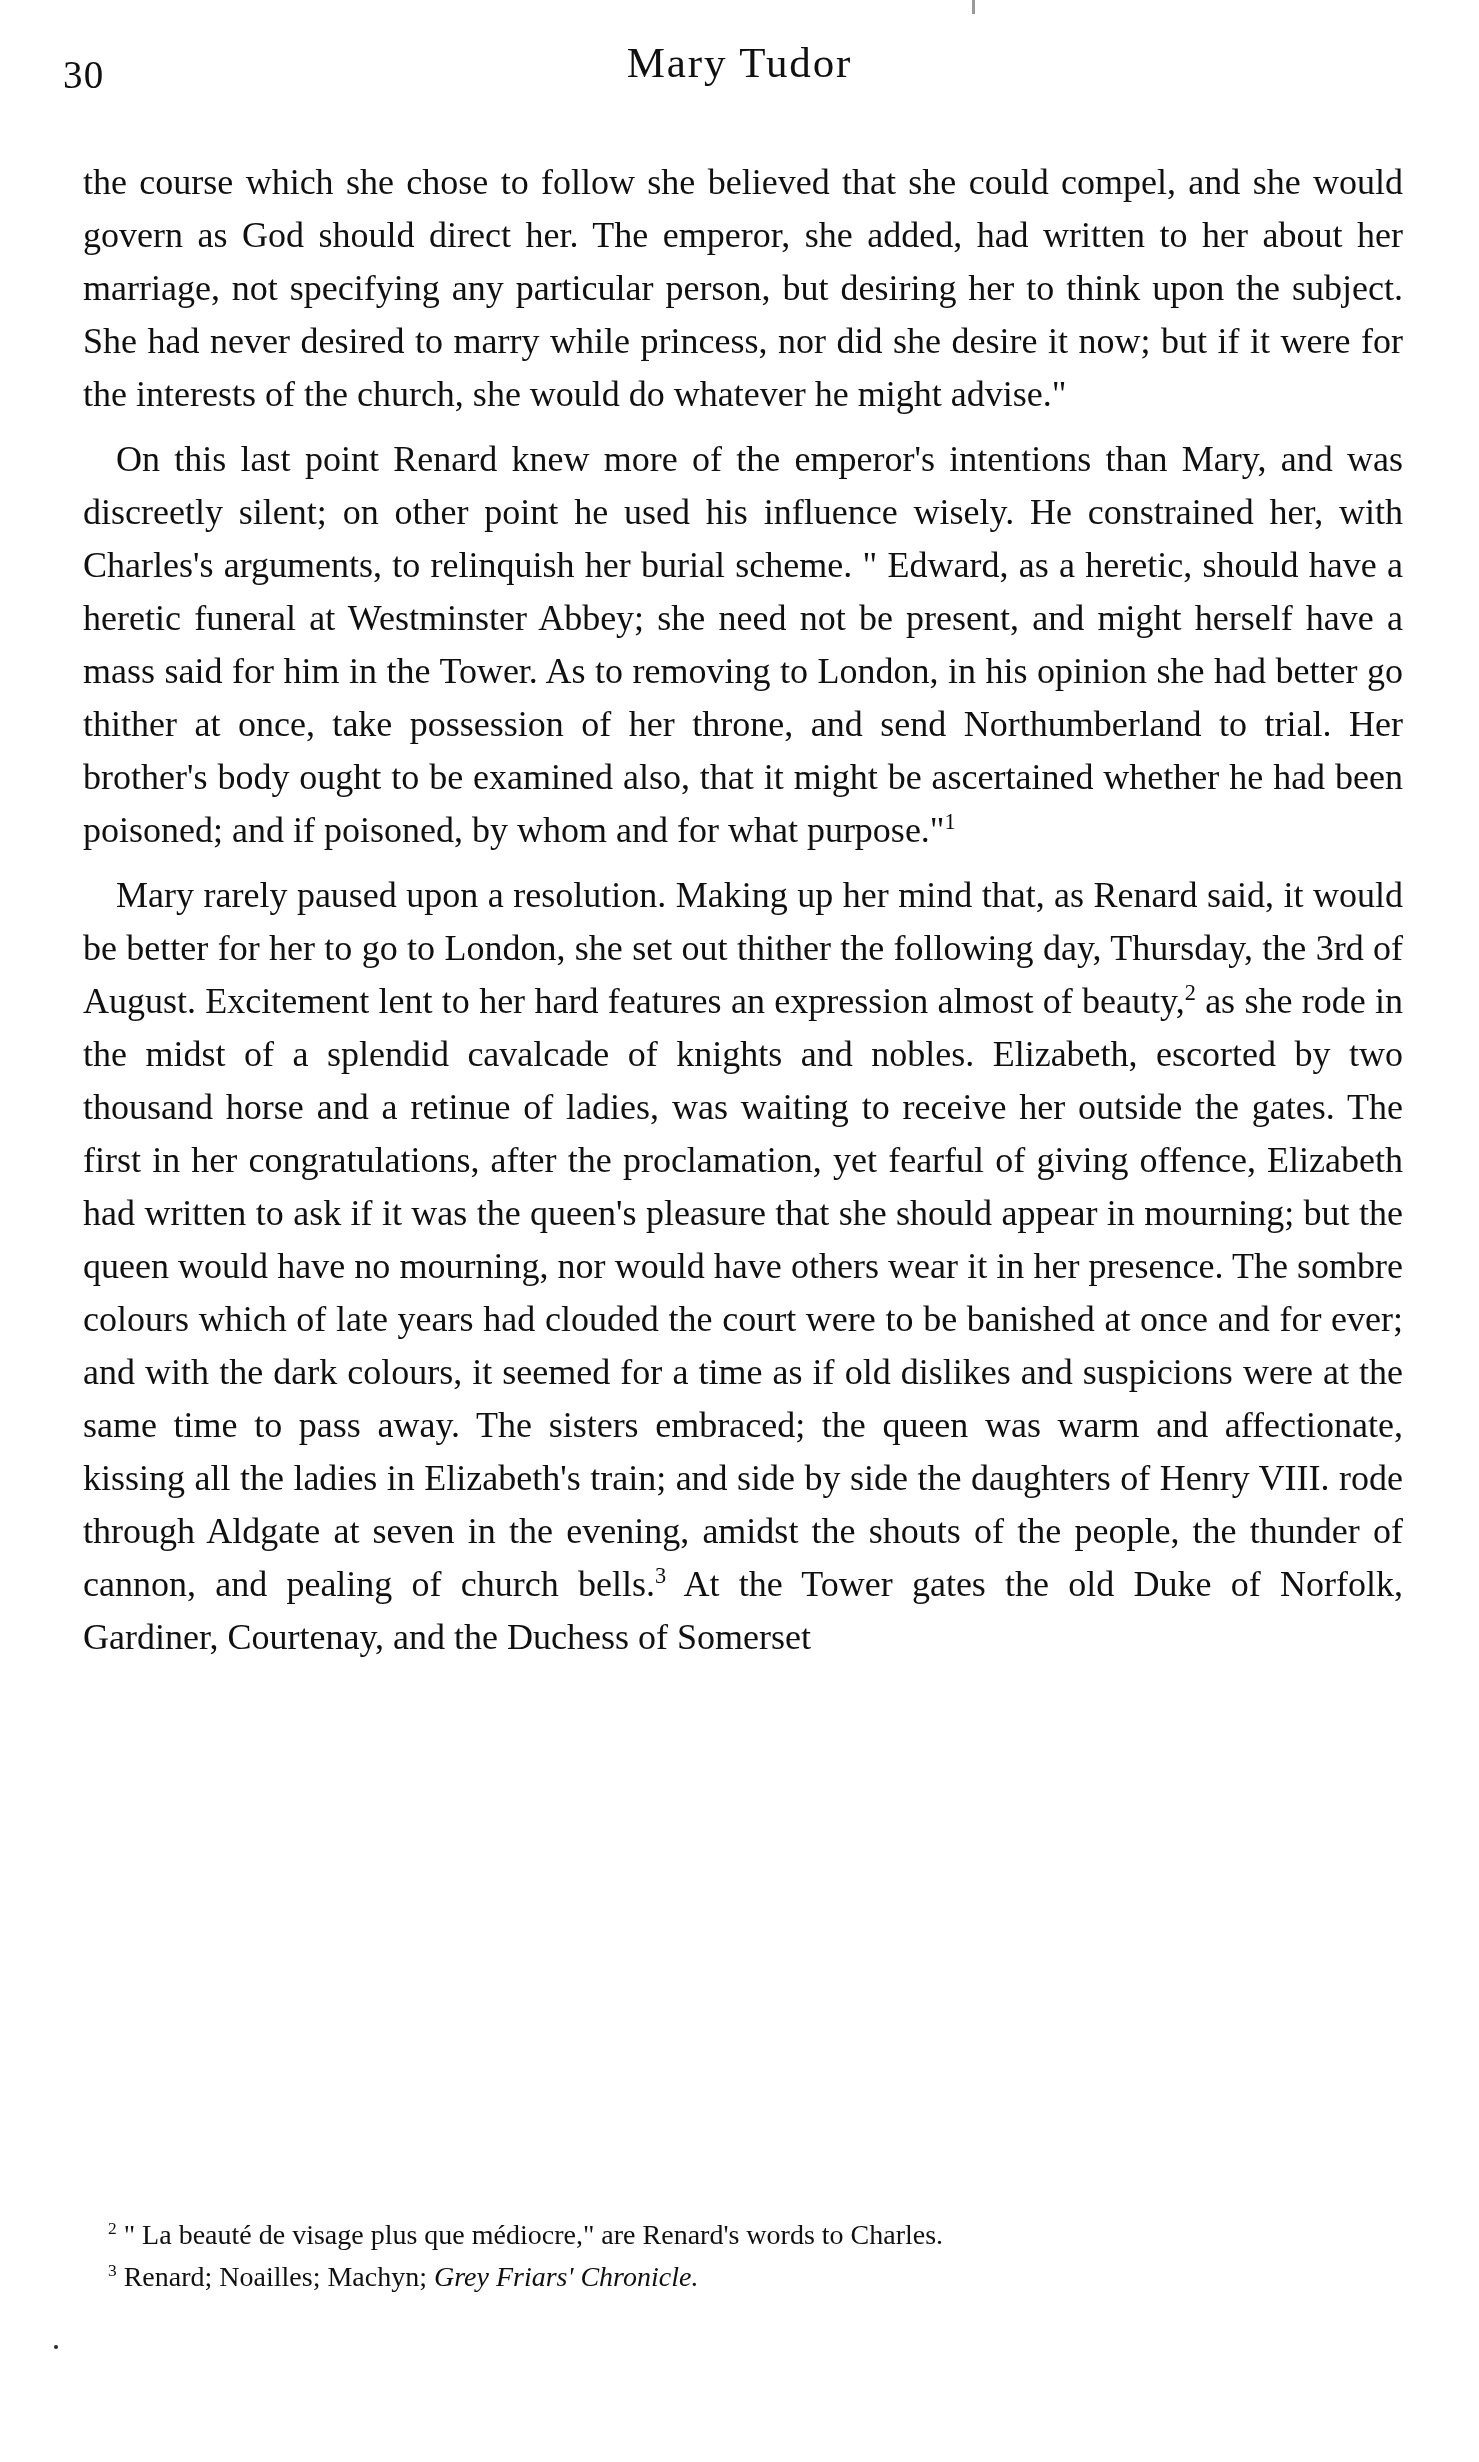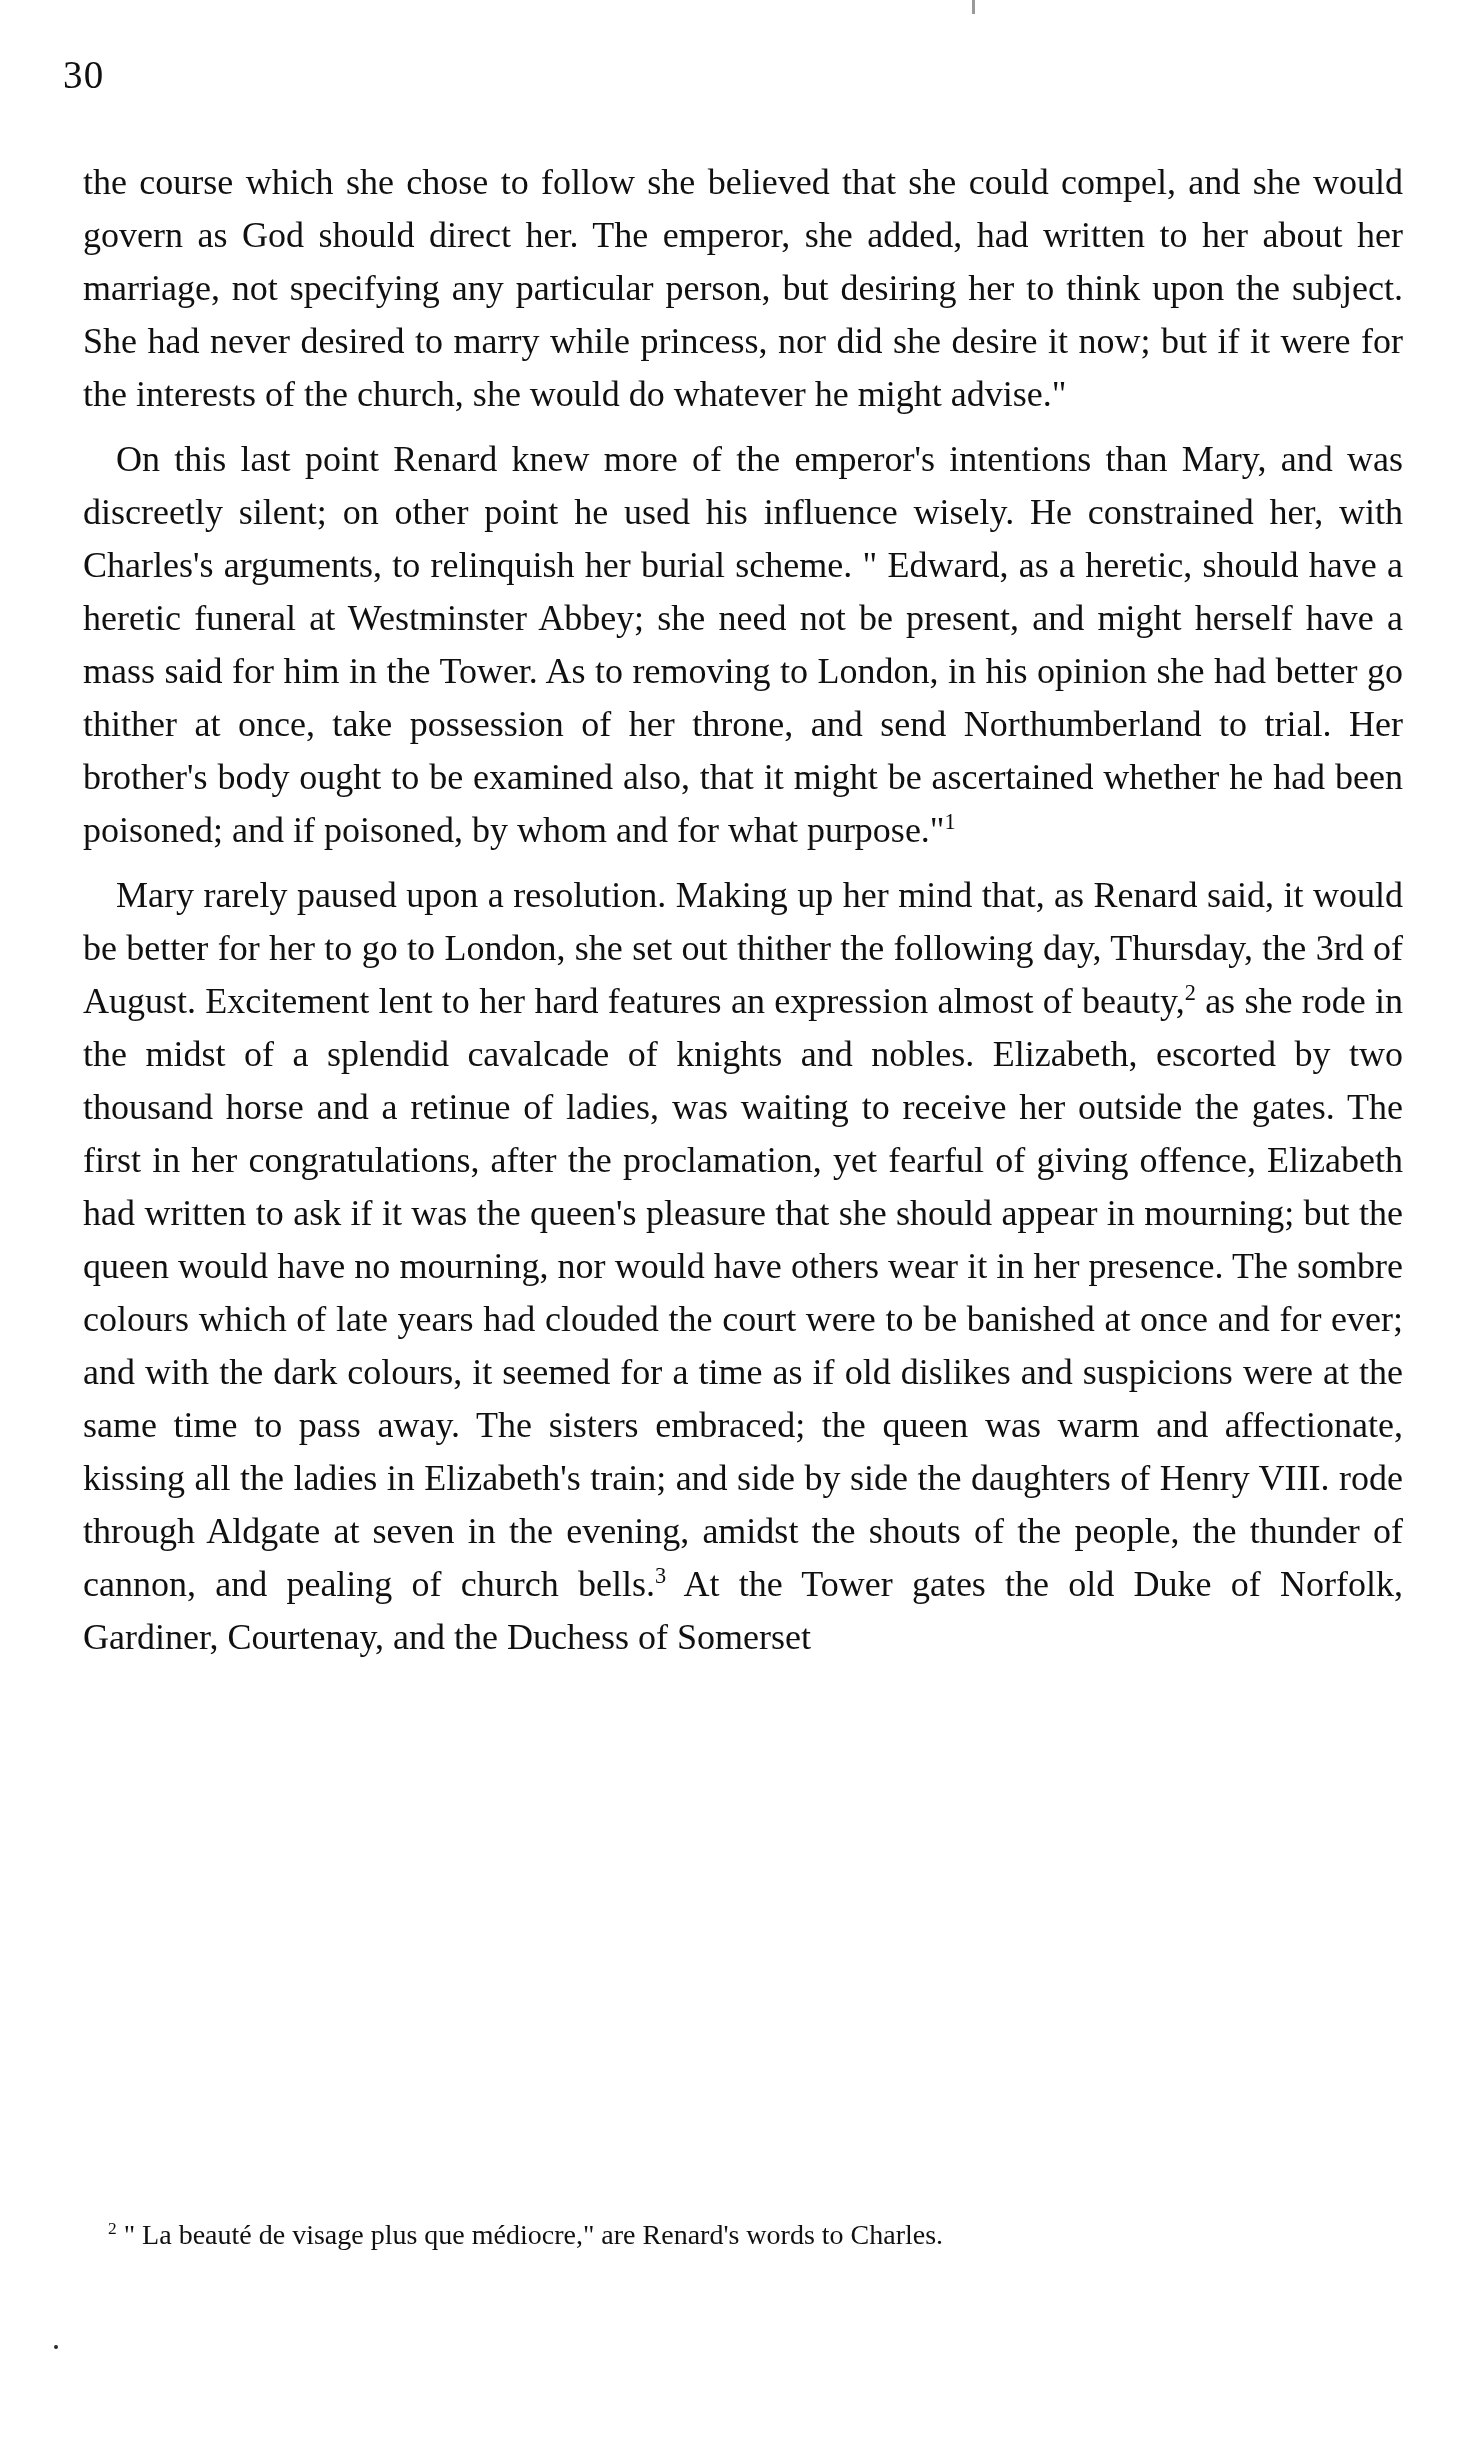--- a/index.html
+++ b/index.html
@@ -102,32 +102,34 @@
 </style>
 </head>
 <body>
 
 <div class="page">
 
   <div class="edge-mark" style="left:972px; top:0px; width:2.5px; height:14px;"></div>
 
   <div class="header">
     <div class="folio">30</div>
+    <div class="running-title">Mary Tudor</div>
   </div>
 
   <div class="body-col">
 
     <p class="para">the course which she chose to follow she believed that she could compel, and she would govern as God should direct her.  The emperor, she added, had written to her about her marriage, not specifying any particular person, but desiring her to think upon the subject.  She had never desired to marry while princess, nor did she desire it now; but if it were for the interests of the church, she would do whatever he might advise."</p>
 
     <p class="para indent"><span>On this last point Renard knew more of the emperor's intentions than Mary, and was discreetly silent; on other point he used his influence wisely.  He constrained her, with Charles's arguments, to relinquish her burial scheme.  " Edward, as a heretic, should have a heretic funeral at Westminster Abbey; she need not be present, and might herself have a mass said for him in the Tower.  As to removing to London, in his opinion she had better go thither at once, take possession of her throne, and send Northumberland to trial.  Her brother's body ought to be examined also, that it might be ascertained whether he had been poisoned; and if poisoned, by whom and for what purpose."</span><sup>1</sup></p>
 
     <p class="para indent"><span>Mary rarely paused upon a resolution.    Making up her mind that, as Renard said, it would be better for her to go to London, she set out thither the following day, Thursday, the 3rd of August.  Excitement lent to her hard features an expression almost of beauty,</span><sup>2</sup><span> as she rode in the midst of a splendid cavalcade of knights and nobles.  Elizabeth, escorted by two thousand horse and a retinue of ladies, was waiting to receive her outside the gates.  The first in her congratulations, after the proclamation, yet fearful of giving offence, Elizabeth had written to ask if it was the queen's pleasure that she should appear in mourning; but the queen would have no mourning, nor would have others wear it in her presence.  The sombre colours which of late years had clouded the court were to be banished at once and for ever; and with the dark colours, it seemed for a time as if old dislikes and suspicions were at the same time to pass away.  The sisters embraced; the queen was warm and affectionate, kissing all the ladies in Elizabeth's train; and side by side the daughters of Henry VIII. rode through Aldgate at seven in the evening, amidst the shouts of the people, the thunder of cannon, and pealing of church bells.</span><sup>3</sup><span>  At the Tower gates the old Duke of Norfolk, Gardiner, Courtenay, and the Duchess of Somerset</span></p>
 
   </div>
 
   <div class="footnotes">
     <p class="fn"><sup>2</sup><span> " La beauté de visage plus que médiocre," are Renard's words to Charles.</span></p>
+    <p class="fn"><sup>3</sup><span> Renard;  Noailles;  Machyn; </span><span class="it"> Grey Friars' Chronicle.</span></p>
   </div>
 
   <div class="rule-dot" style="left:54px; top:2345px;"></div>
 
 </div>
 
 
 </body></html>

